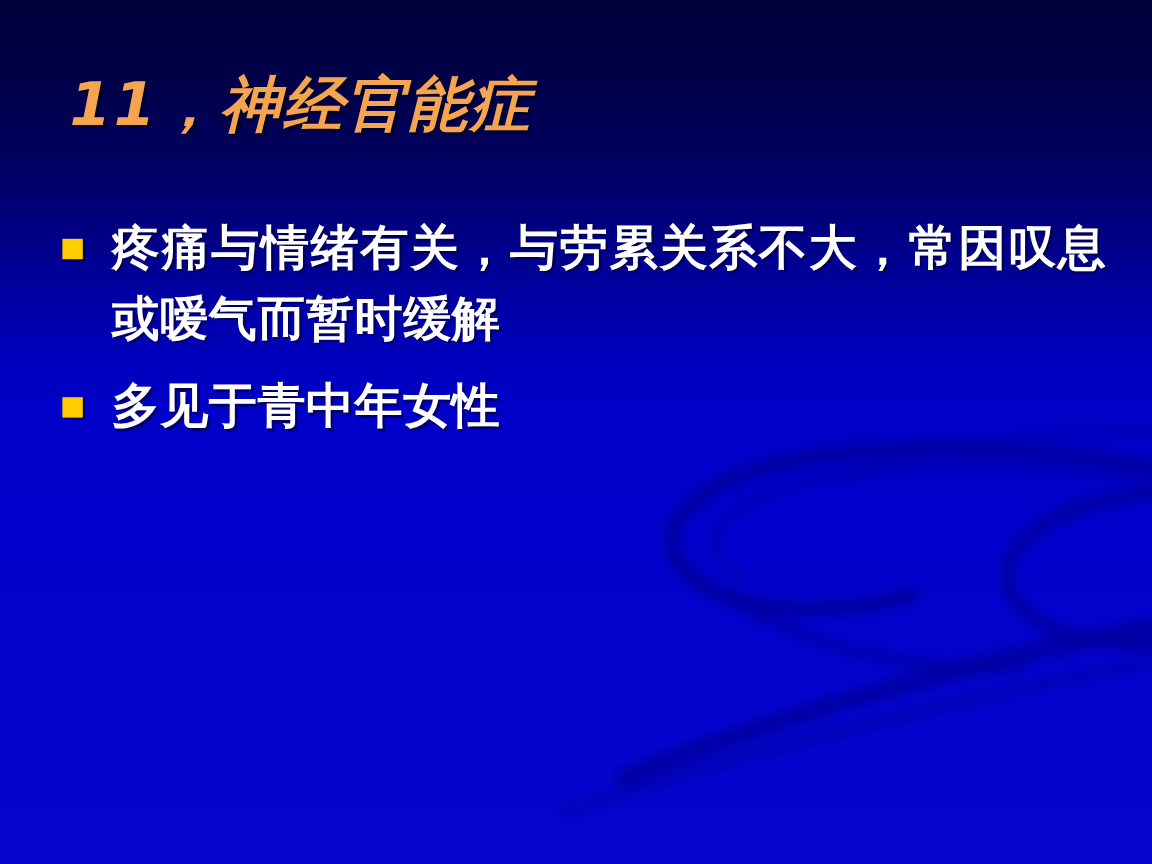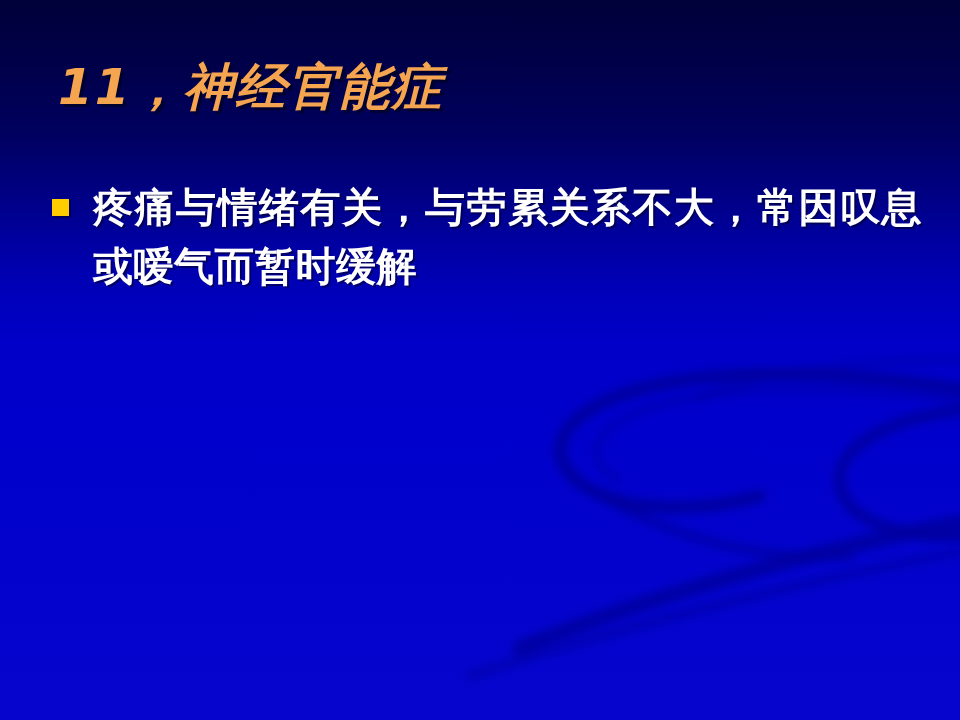--- a/index.html
+++ b/index.html
@@ -135,16 +135,20 @@
     <div class="title-text">11，神经官能症</div>
   </div>
 
   <div class="body-block">
 
     <div class="bullet-row">
       <span class="bullet-marker"></span>
       <span class="bullet-text">疼痛与情绪有关，与劳累关系不大，常因叹息或嗳气而暂时缓解</span>
     </div>
 
+    <div class="bullet-row">
+      <span class="bullet-marker"></span>
+      <span class="bullet-text">多见于青中年女性</span>
+    </div>
 
   </div>
 
 </div>
 
 </body></html>

